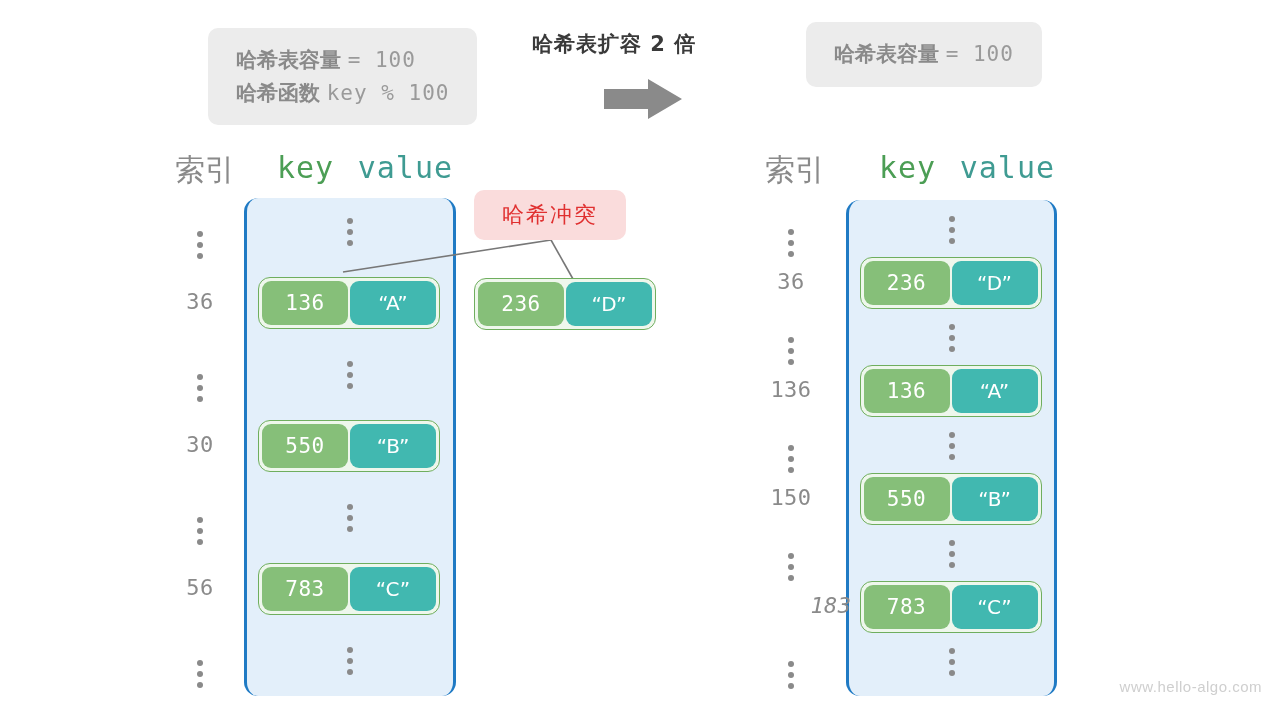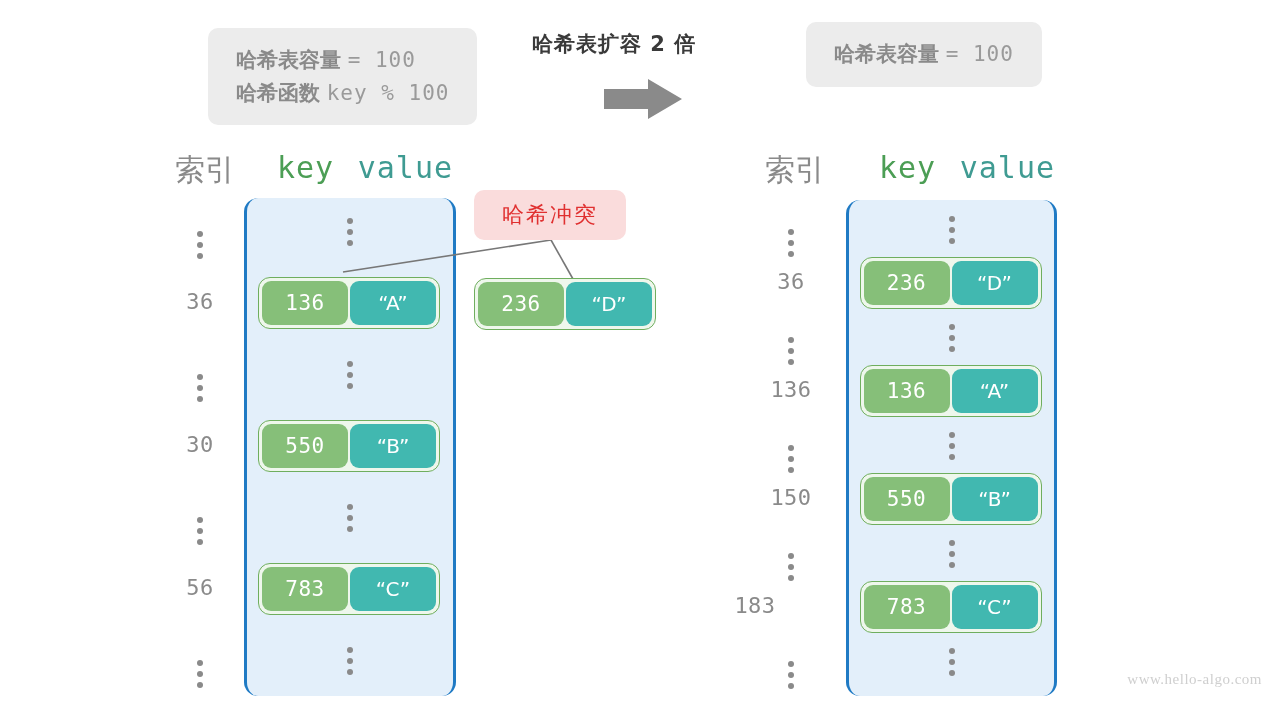--- a/index.html
+++ b/index.html
@@ -184,24 +184,24 @@
     position: absolute;
     left: 0; top: 0;
     width: 1280px; height: 720px;
     pointer-events: none;
   }
 
   
   .watermark {
     position: absolute;
     right: 18px;
-    bottom: 32px;
+    bottom: 25px;
     color: #cfcfcf;
     font-size: 15px;
-    font-family: Liberation Serif, serif;
+    font-family: Liberation Sans, sans-serif;
     letter-spacing: 0.5px;
   }
 </style>
 </head>
 <body>
 
 <div class="info-box info-left">
   <div>
     <span class="lbl">哈希表容量</span>
     <span class="val">= 100</span>
@@ -347,21 +347,21 @@
     <div class="idx-cell" style="left: 752px; width: 78px; top: 539px;"><span class="vdots" style="display:inline-flex">
         <i></i>
         <i></i>
         <i></i>
       </span></div>
     <div class="row vdots" style="left: 849px; width: 205px; top: 539px;">
       <i></i>
       <i></i>
       <i></i>
     </div>
-    <div class="idx-cell" style="left: 716px; width: 78px; top: 593px;">183</div>
+    <div class="idx-cell" style="left: 792px; width: 78px; top: 593px; font-style: italic;">183</div>
     <div class="pair" style="left: 859.5px; top: 581px;">
       <div class="k">783</div>
       <div class="v">“C”</div>
     </div>
     <div class="idx-cell" style="left: 752px; width: 78px; top: 647px;"><span class="vdots" style="display:inline-flex">
         <i></i>
         <i></i>
         <i></i>
       </span></div>
     <div class="row vdots" style="left: 849px; width: 205px; top: 647px;">

